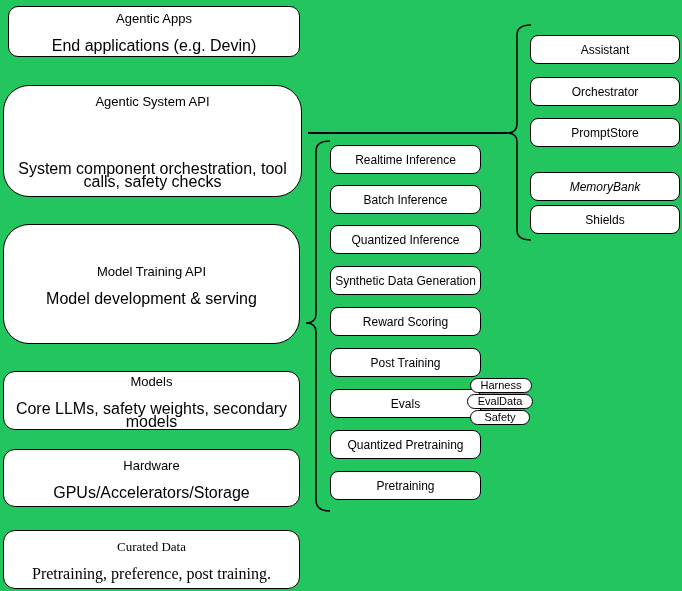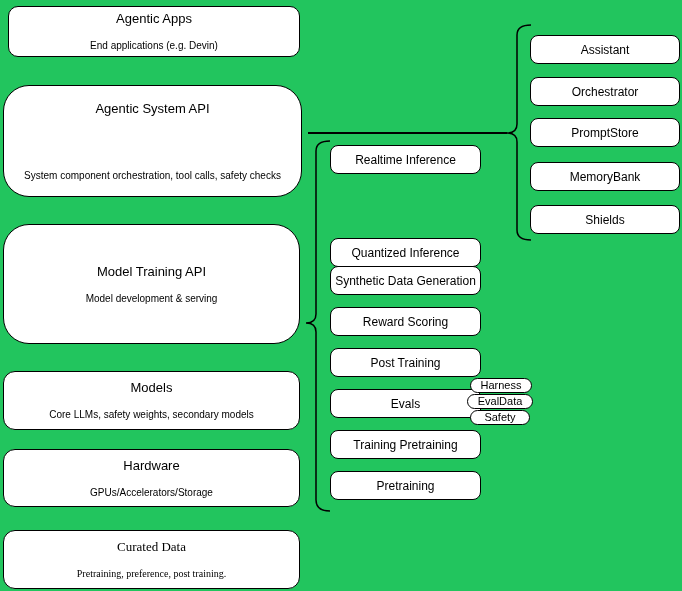--- a/index.html
+++ b/index.html
@@ -24,38 +24,38 @@
     background: #ffffff;
     border: 1.5px solid #000000;
     display: flex;
     flex-direction: column;
     align-items: center;
     justify-content: center;
     text-align: center;
     z-index: 2;
   }
   .box .title { font-size: 13px; line-height: 15px; }
-  .box .subtitle { font-size: 10px; line-height: 13px; margin-top: 13px; }
+  .box .subtitle { font-size: 16px; line-height: 13px; margin-top: 13px; }
   .node { font-size: 12px; line-height: 14px; border-radius: 8px; white-space: nowrap; }
   
   .b-apps     { left: 8px;  top: 6px;   width: 292px; height: 51px;  border-radius: 10px; }
   .b-sysapi   { left: 3px;  top: 85px;  width: 299px; height: 112px; border-radius: 26px; gap: 40px; }
   .b-toolapi  { left: 3px;  top: 224px; width: 297px; height: 120px; border-radius: 26px; }
   .b-models   { left: 3px;  top: 371px; width: 297px; height: 59px;  border-radius: 12px; }
   .b-hw       { left: 3px;  top: 449px; width: 297px; height: 58px;  border-radius: 12px; }
   .b-data     { left: 3px;  top: 530px; width: 297px; height: 59px;  border-radius: 12px; font-family: Liberation Serif, serif; }
   
   .mid { left: 330px; width: 151px; height: 29px; text-align: center; }
-  .m0 { top: 145px; } .m1 { top: 185px; } .m2 { top: 238px; }
+  .m0 { top: 145px; } .m1 { top: 185px; } .m2 { top: 225px; }
   .m3 { top: 266px; } .m4 { top: 307px; } .m5 { top: 348px; }
   .m6 { top: 389px; } .m7 { top: 430px; } .m8 { top: 471px; }
   
   .rgt { left: 530px; width: 150px; height: 29px; }
   .r0 { top: 35px; } .r1 { top: 77px; } .r2 { top: 118px; }
-  .r3 { top: 162px; } .r4 { top: 205px; }
+  .r3 { top: 172px; font-style: italic; } .r4 { top: 205px; }
   
   .pill {
     position: absolute;
     box-sizing: border-box;
     background: #ffffff;
     border: 1.5px solid #000000;
     border-radius: 8px;
     font-size: 11px;
     line-height: 11px;
     display: flex;
@@ -106,26 +106,27 @@
     <div class="title">Hardware</div>
     <div class="subtitle">GPUs/Accelerators/Storage</div>
   </div>
 
   <div class="box b-data">
     <div class="title">Curated Data</div>
     <div class="subtitle">Pretraining, preference, post training.</div>
   </div>
 
   <div class="box node mid m0">Realtime Inference</div>
+  <div class="box node mid m1">Batch Inference</div>
   <div class="box node mid m2">Quantized Inference</div>
   <div class="box node mid m3">Synthetic Data Generation</div>
   <div class="box node mid m4">Reward Scoring</div>
   <div class="box node mid m5">Post Training</div>
   <div class="box node mid m6">Evals</div>
-  <div class="box node mid m7">Training Pretraining</div>
+  <div class="box node mid m7">Quantized Pretraining</div>
   <div class="box node mid m8">Pretraining</div>
 
   <div class="pill p0">Harness</div>
   <div class="pill p1">EvalData</div>
   <div class="pill p2">Safety</div>
 
   <div class="box node rgt r0">Assistant</div>
   <div class="box node rgt r1">Orchestrator</div>
   <div class="box node rgt r2">PromptStore</div>
   <div class="box node rgt r3">MemoryBank</div>

